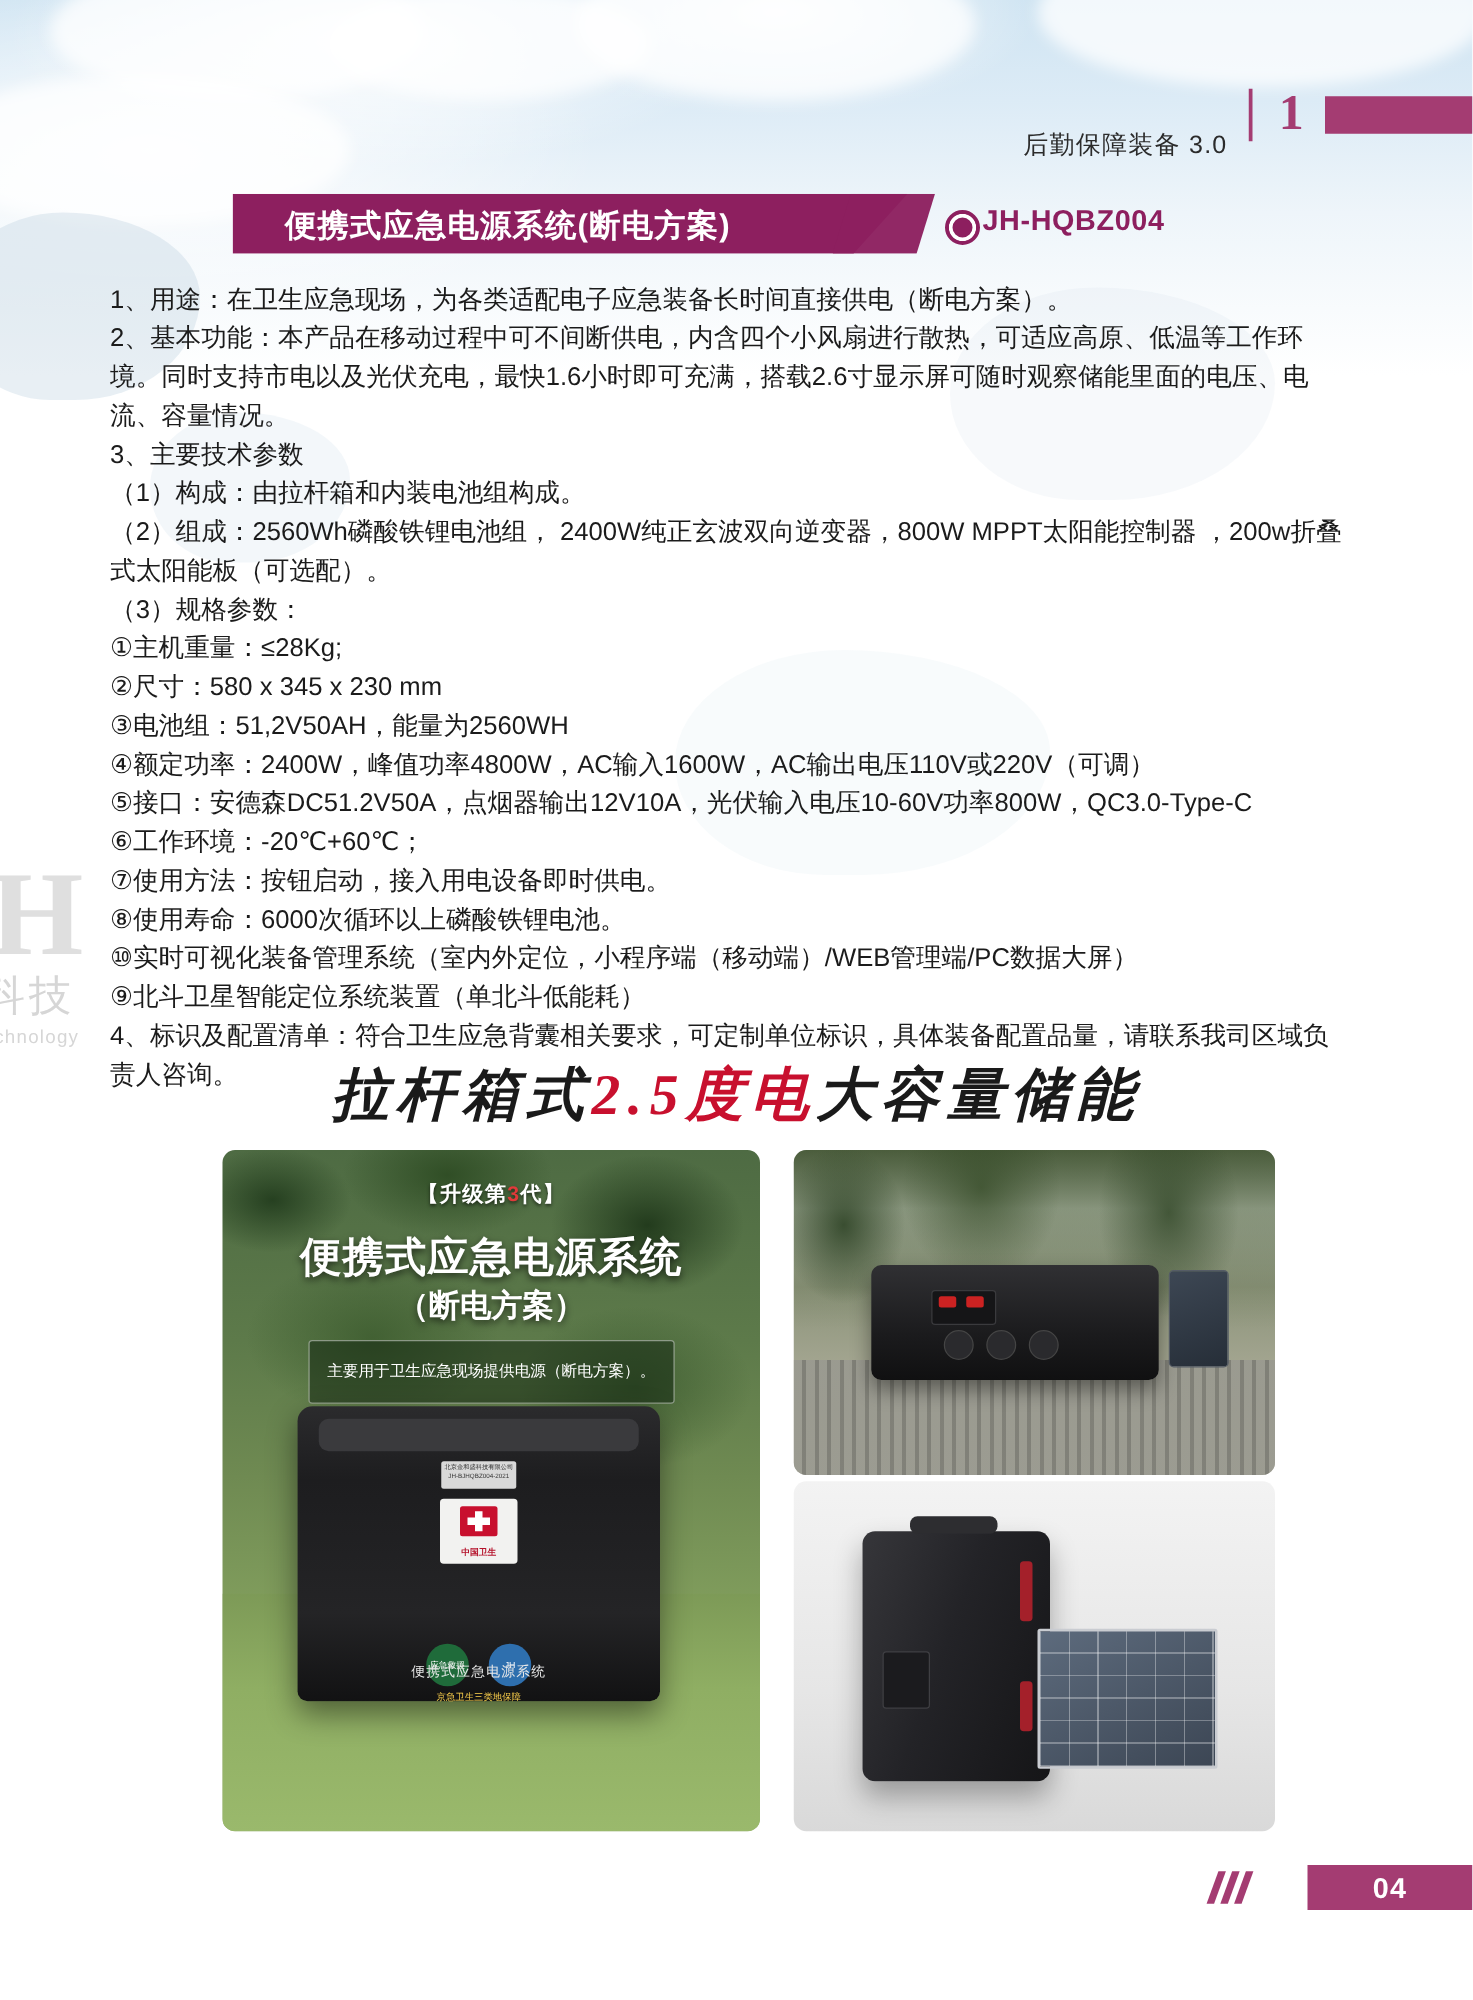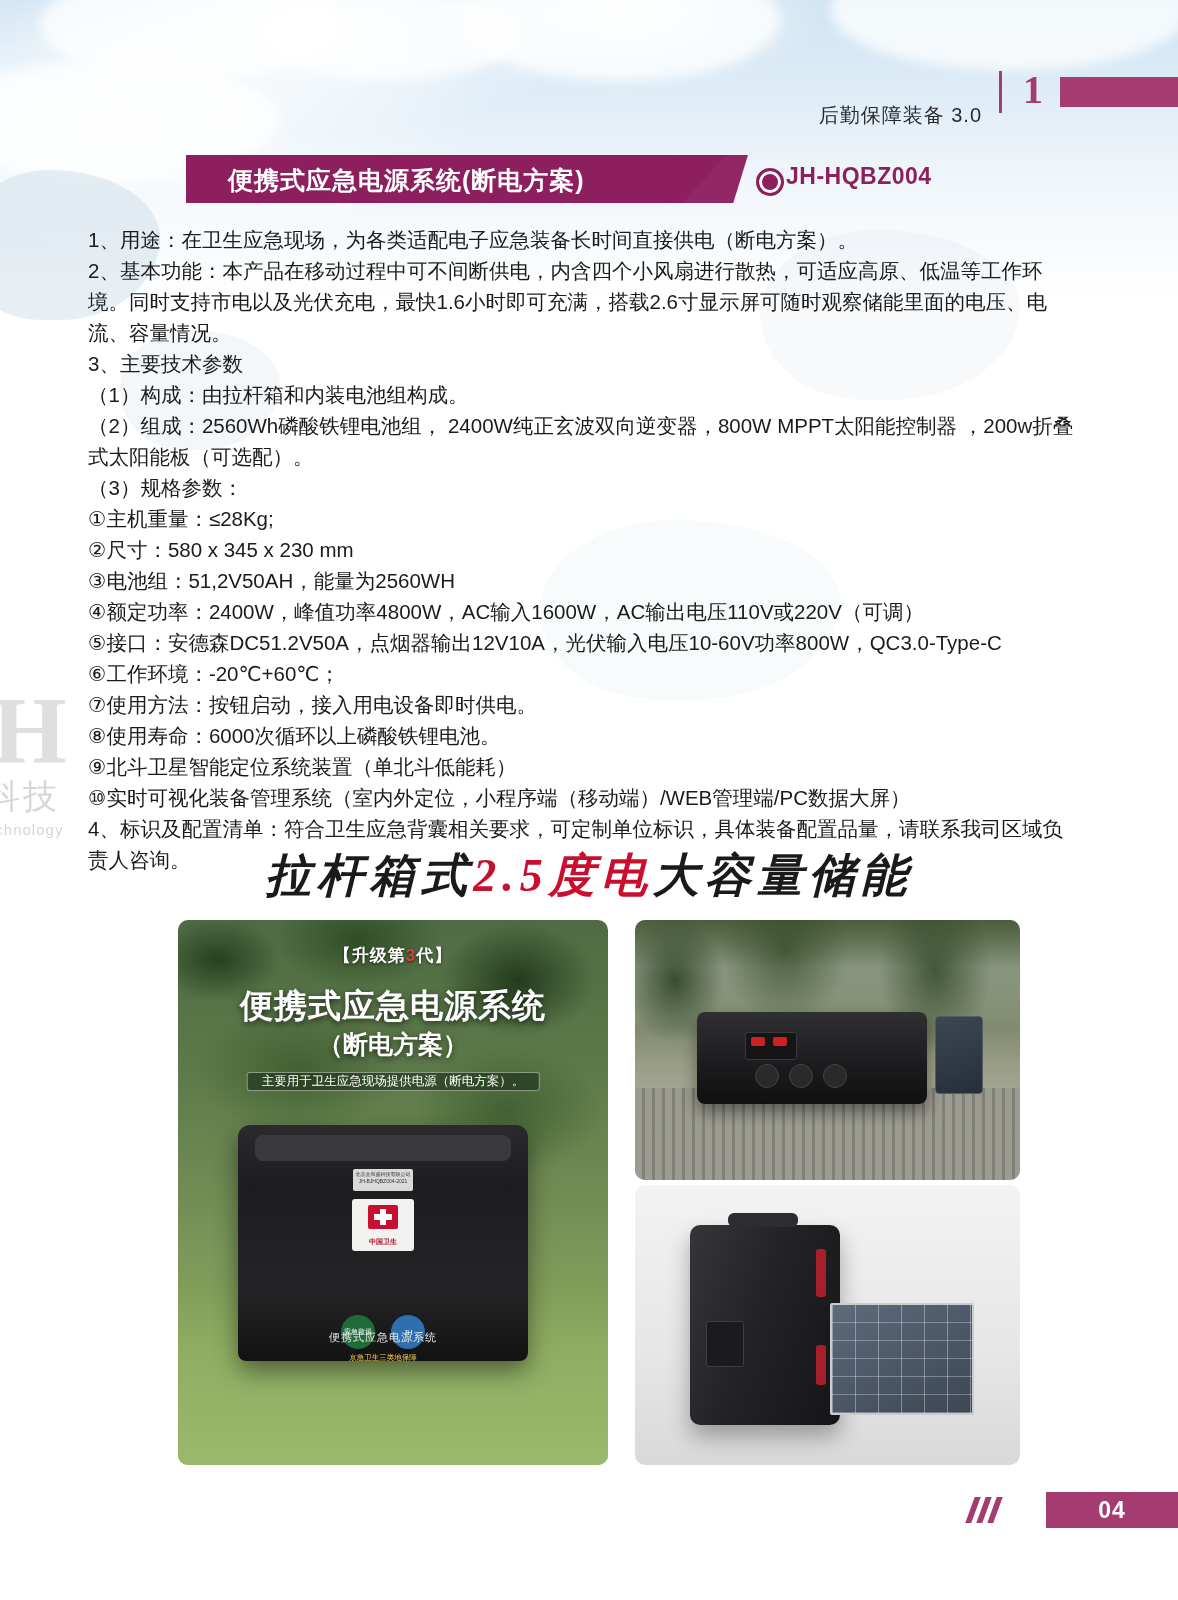--- a/index.html
+++ b/index.html
@@ -272,21 +272,21 @@
     color: #ffffff;
     font-size: 25px;
     font-weight: bold;
     text-shadow: 0 2px 6px rgba(0,0,0,0.65);
   }
   .ad-strip {
     position: absolute;
     left: 50%;
     transform: translateX(-50%);
     top: 152px;
-    padding: 0 14px;
+    padding: 16px 14px;
     background: rgba(20,40,18,0.55);
     border: 1px solid rgba(255,255,255,0.45);
     border-radius: 3px;
     color: #ffffff;
     font-size: 12.5px;
     white-space: nowrap;
   }
   
   .case {
     position: absolute;
@@ -616,22 +616,22 @@
   <p>（2）组成：2560Wh磷酸铁锂电池组， 2400W纯正玄波双向逆变器，800W MPPT太阳能控制器 ，200w折叠式太阳能板（可选配）。</p>
   <p>（3）规格参数：</p>
   <p>①主机重量：≤28Kg;</p>
   <p>②尺寸：580 x 345 x 230 mm</p>
   <p>③电池组：51,2V50AH，能量为2560WH</p>
   <p>④额定功率：2400W，峰值功率4800W，AC输入1600W，AC输出电压110V或220V（可调）</p>
   <p>⑤接口：安德森DC51.2V50A，点烟器输出12V10A，光伏输入电压10-60V功率800W，QC3.0-Type-C</p>
   <p>⑥工作环境：-20℃+60℃；</p>
   <p>⑦使用方法：按钮启动，接入用电设备即时供电。</p>
   <p>⑧使用寿命：6000次循环以上磷酸铁锂电池。</p>
+  <p>⑩实时可视化装备管理系统（室内外定位，小程序端（移动端）/WEB管理端/PC数据大屏）</p>
   <p>⑨北斗卫星智能定位系统装置（单北斗低能耗）</p>
-  <p>⑩实时可视化装备管理系统（室内外定位，小程序端（移动端）/WEB管理端/PC数据大屏）</p>
   <p>4、标识及配置清单：符合卫生应急背囊相关要求，可定制单位标识，具体装备配置品量，请联系我司区域负责人咨询。</p>
 </div>
 
 <div class="script-head">
   <span class="dark">拉杆箱式</span><span class="red">2.5度电</span><span class="dark">大容量储能</span>
 </div>
 
 <div class="photo photo-main">
   <div class="foliage"></div>
   <div class="grass"></div>

